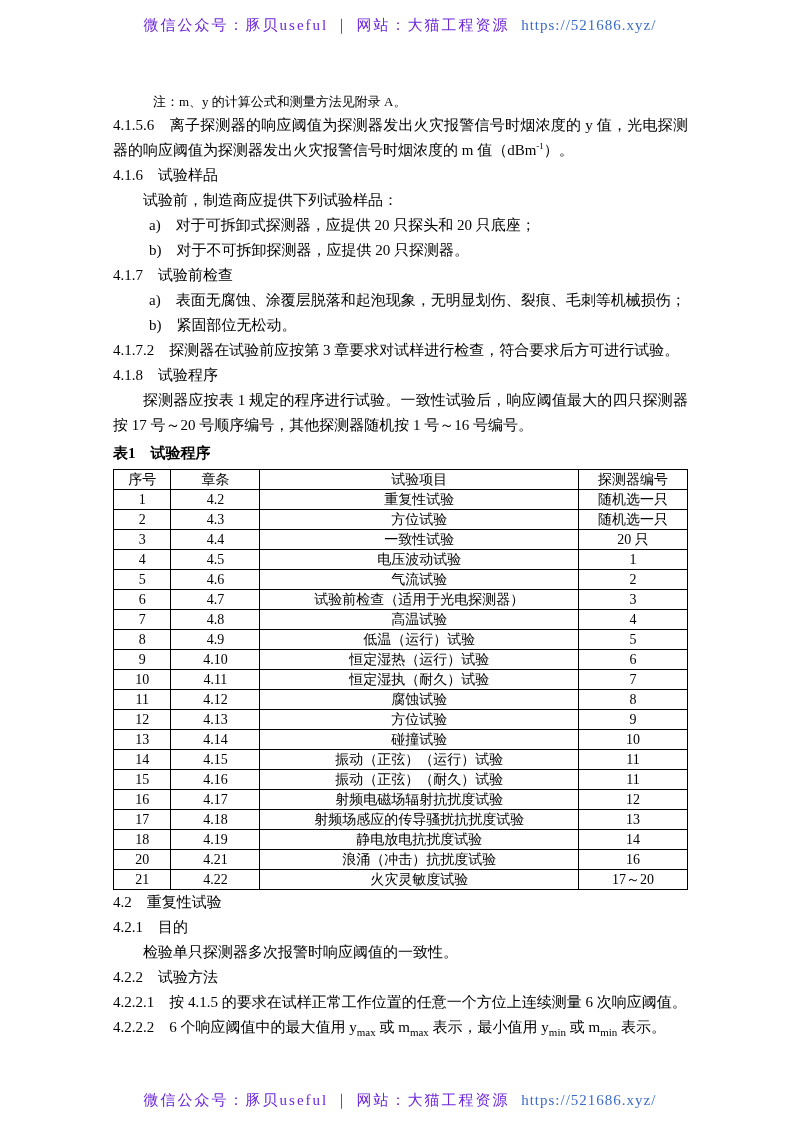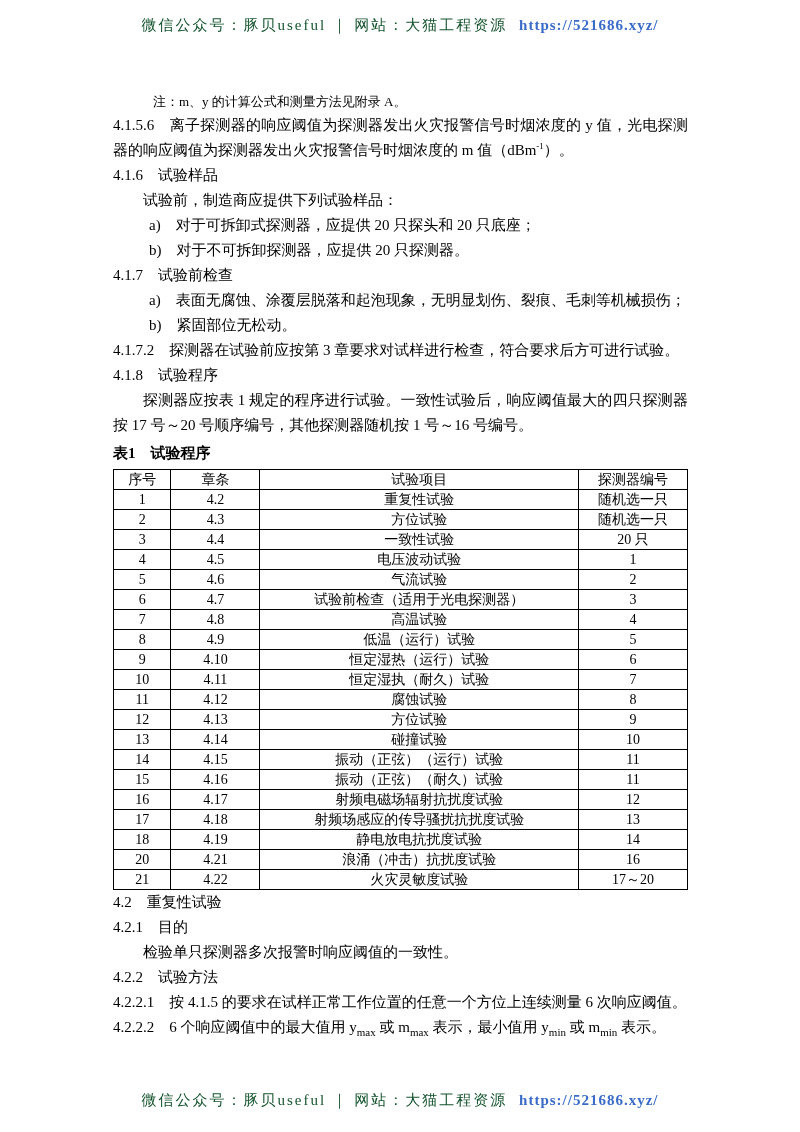--- a/index.html
+++ b/index.html
@@ -11,22 +11,22 @@
     color:#000000;
     overflow:hidden;
   }
   .banner{
     text-align:center;
     padding-top:16px;
     font-size:15px;
     letter-spacing:2px;
     white-space:nowrap;
   }
-  .banner .red{color:#14532d;}
-  .banner .url{color:#3a6bc9;margin-left:6px;letter-spacing:1px;font-weight:bold;}
+  .banner .red{color:#6d28d9;}
+  .banner .url{color:#3a6bc9;margin-left:6px;letter-spacing:1px;}
   .banner.footer{
     position:absolute;left:0;right:0;bottom:22px;padding-top:0;
   }
   .content{
     padding:0 112px 0 113px;
     font-family:Liberation Serif, serif;
   }
   .content p{
     margin:0;
     font-size:15px;

